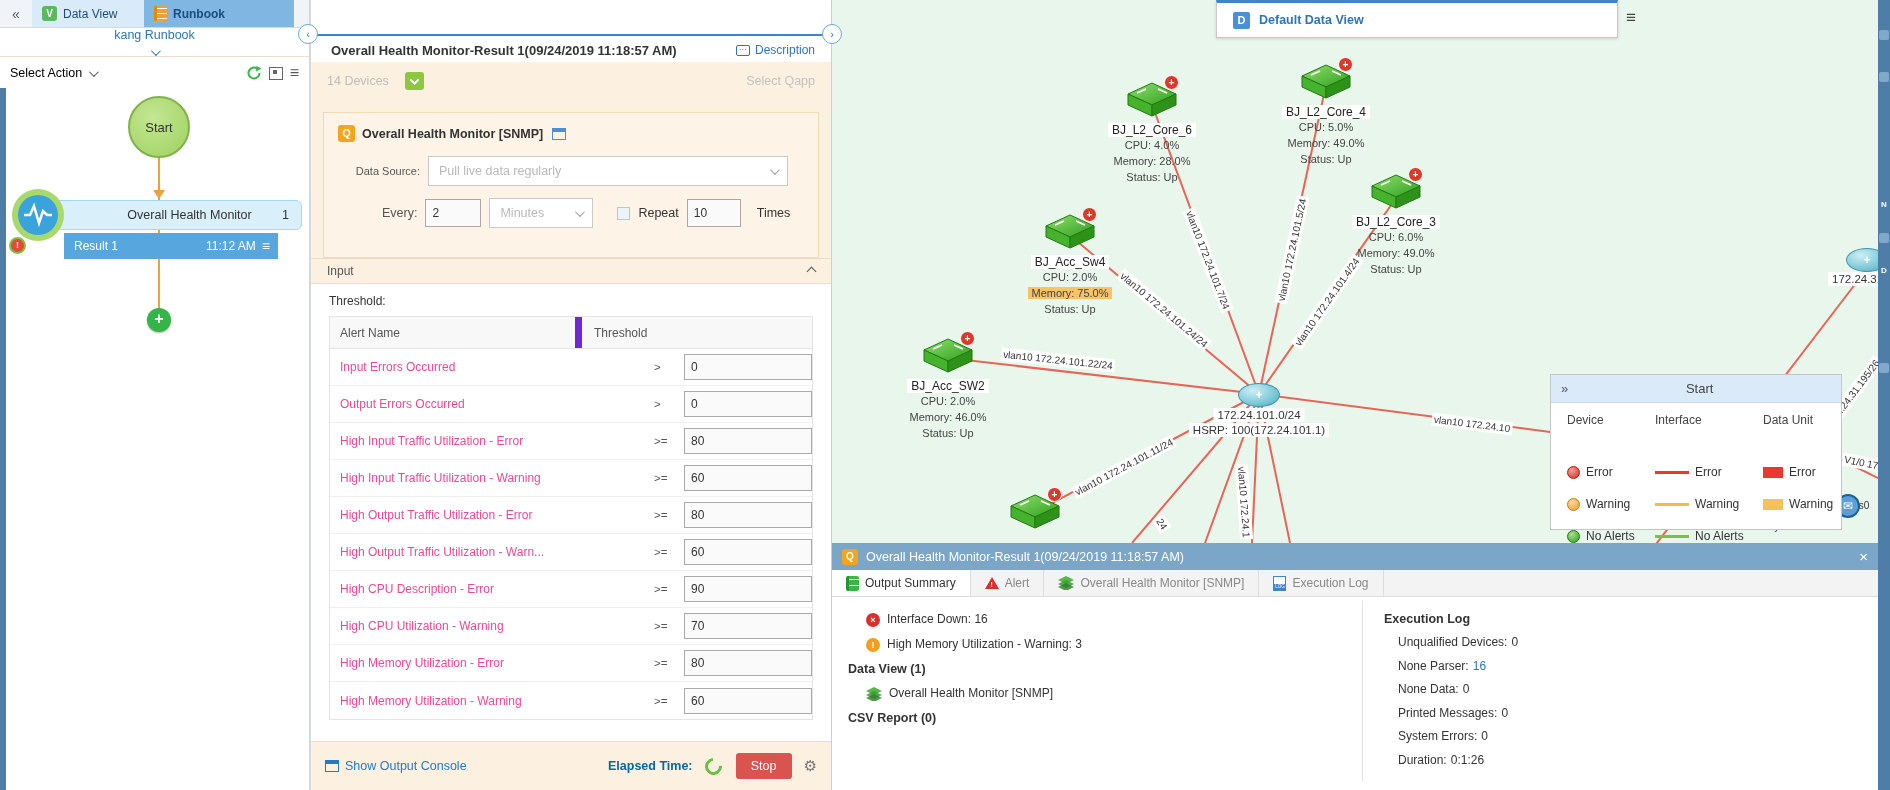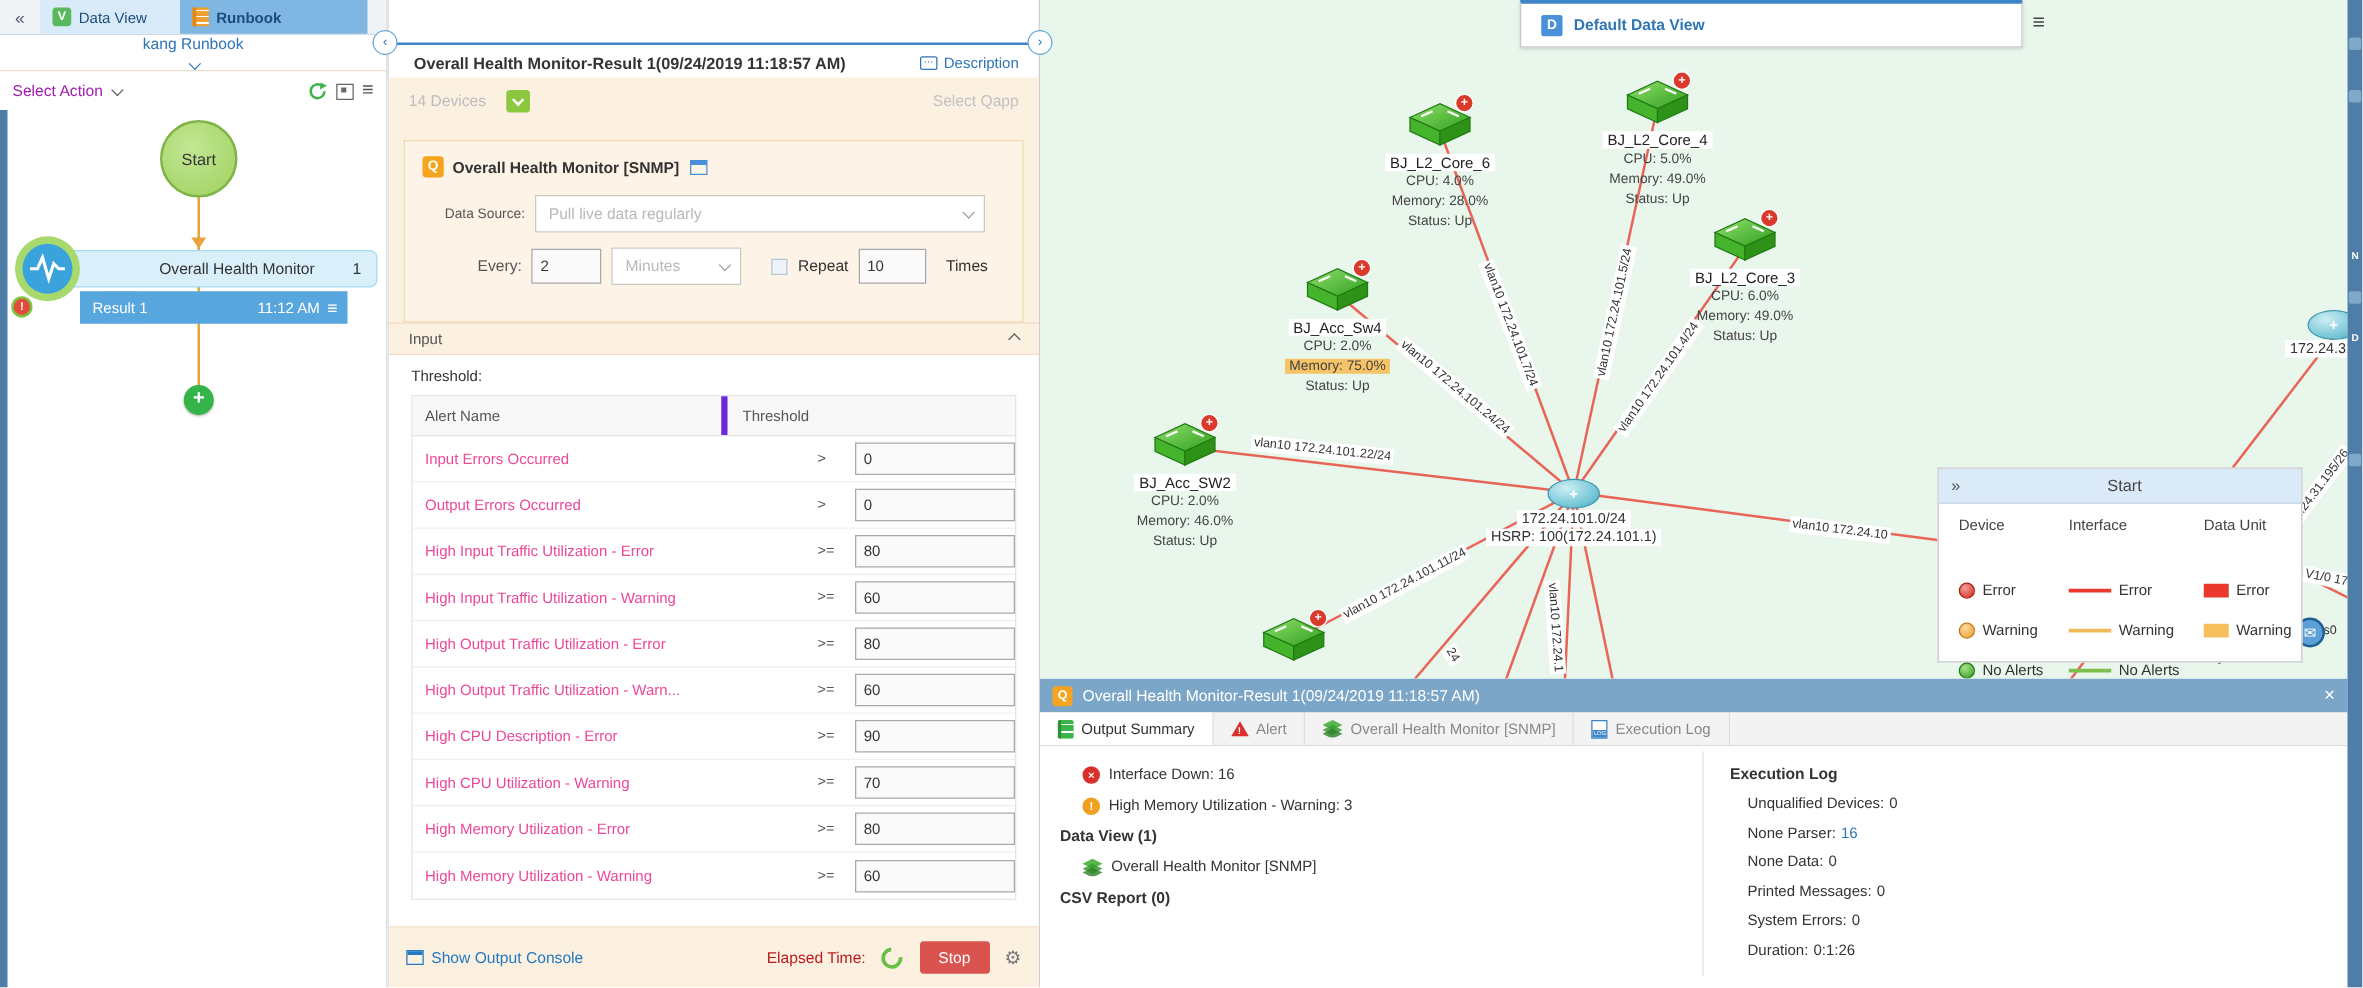--- a/index.html
+++ b/index.html
@@ -16,21 +16,21 @@
   .tab.rb{width:150px;background:#7fb6e2;font-weight:bold;}
   .vicon{width:15px;height:15px;background:#5cb85c;border-radius:3px;color:#fff;font-size:10px;font-weight:bold;text-align:center;line-height:15px;}
   .rbicon{width:13px;height:15px;background:#f0a030;border-left:3px solid #e08a10;background-image:repeating-linear-gradient(to bottom,transparent 0 2px,#fff 2px 3px,transparent 3px 5px);}
   .kangrow{position:absolute;left:0;top:28px;width:100%;height:28px;display:flex;align-items:center;padding:0 9px;gap:7px;flex-direction:column;}
   .kang{color:#2e75b6;font-size:12.5px;}
   .chev{display:inline-block;width:7px;height:7px;border-right:1.5px solid #2e75b6;border-bottom:1.5px solid #2e75b6;transform:rotate(45deg) translateY(-2px);}
   .chev.dark{border-color:#555;}
   .chev.up{transform:rotate(-135deg);}
   .hline{position:absolute;left:0;top:56px;width:100%;height:1px;background:#eadfce;}
   .actionrow{position:absolute;left:0;top:57px;width:100%;height:32px;display:flex;align-items:center;padding:0 10px;gap:7px;}
-  .selact{color:#a21caf;font-size:12.5px;}
+  .selact{color:#000000;font-size:12.5px;}
   .arspacer{flex:1;}
   .fsicon{width:14px;height:13px;border:1.5px solid #666;position:relative;}
   .fsicon i{position:absolute;left:3px;top:2.5px;width:4px;height:4px;background:#666;}
   .burger{color:#555;font-size:16px;line-height:12px;}
   .lstrip{left:0;top:88px;width:6px;height:702px;background:#4e7da7;}
   .flowline{left:158px;top:156px;width:2px;height:154px;background:#e8a33d;}
   .arrowhead{left:153px;top:190px;width:0;height:0;border-left:6px solid transparent;border-right:6px solid transparent;border-top:9px solid #e8a33d;}
   .startc{left:128px;top:96px;width:62px;height:62px;border-radius:50%;background:radial-gradient(circle at 40% 35%,#c3e694,#9ed25d);border:2px solid #7fb348;display:flex;align-items:center;justify-content:center;font-size:13px;color:#333;}
   .node{left:54px;top:200px;width:248px;height:30px;background:#d9f0fb;border:1px solid #a5d9ef;border-radius:6px;display:flex;align-items:center;padding:0 12px 0 42px;}
   .node .nl{flex:1;text-align:center;font-size:12.5px;color:#333;}
@@ -74,32 +74,32 @@
   .evlbl{color:#555;font-size:12.5px;}
   .nin{width:56px;height:28px;border:1px solid #a9a9a9;background:#fafafa;padding:0 6px;font-size:12px;color:#333;}
   .minsel{width:104px;height:30px;}
   .cbx{width:13px;height:13px;background:#eef3f8;border:1px solid #b5c7d8;margin-left:16px;}
   .inputhdr{position:absolute;left:0;top:196px;width:100%;height:26px;border-top:1px solid #f0dcc1;border-bottom:1px solid #f0dcc1;display:flex;align-items:center;padding:0 16px;}
   .inputhdr span{flex:1;color:#555;font-size:12px;}
   .whitebox{position:absolute;left:0;top:222px;width:100%;height:458px;background:#fff;padding:10px 18px 0 18px;border-bottom:1px solid #f0dcc1;}
   .thlabel{font-size:12px;color:#333;margin-bottom:8px;}
   .ttable{border:1px solid #e4e4e4;}
   .thead{display:flex;height:32px;align-items:center;background:#f8f8f9;border-bottom:1px solid #e4e4e4;color:#555;font-size:12px;}
-  .thead .hc1{flex:1;padding-left:10px;border-right:5px solid #6d28d9;height:100%;display:flex;align-items:center;}
+  .thead .hc1{flex:1;padding-left:10px;border-right:7px solid #6d28d9;height:100%;display:flex;align-items:center;}
   .thead .hc2{width:230px;padding-left:12px;}
   .trow{display:flex;height:37px;align-items:center;border-bottom:1px solid #efefef;}
   .trow:last-child{border-bottom:none;}
   .tname{flex:1;padding-left:10px;font-size:12px;color:#ec4899;white-space:nowrap;overflow:hidden;}
   .top{width:30px;font-size:11.5px;color:#555;}
   .tin{width:128px;height:26px;border:1px solid #a9a9a9;background:#fafafa;padding:0 6px;font-size:12px;color:#333;}
   .mfoot{position:absolute;left:0;bottom:0;width:100%;height:48px;display:flex;align-items:center;padding:0 14px;}
   .conslink{display:flex;align-items:center;gap:6px;color:#2479c2;font-size:12.5px;cursor:pointer;}
   .consico{width:14px;height:12px;border:1.5px solid #2479c2;background:linear-gradient(to bottom,#2479c2 0 3px,transparent 3px);}
   .mfsp{flex:1;}
-  .elapsed{color:#b91c1c;font-size:12.5px;margin-right:12px;}
+  .elapsed{color:#0369a1;font-size:12.5px;margin-right:12px;font-weight:bold;}
   .spinner{width:17px;height:17px;border-radius:50%;border:3px solid #6abf45;border-top-color:transparent;transform:rotate(40deg);margin-right:14px;}
   .stopbtn{width:56px;height:26px;background:#d9534f;color:#fff;border:none;border-radius:3px;font-size:12.5px;cursor:pointer;}
   .gear{color:#777;font-size:15px;margin-left:12px;}
 
   
   #map{left:832px;top:0;width:1046px;height:543px;background:#e9f6ec;overflow:hidden;}
   #maplines{position:absolute;left:0;top:0;z-index:1;}
   .llabel{position:absolute;background:#fff;font-size:10px;color:#333;padding:0 2px;line-height:13px;white-space:nowrap;z-index:2;transform-origin:center;}
   .bare{background:transparent;}
   .dev{position:absolute;width:150px;text-align:center;z-index:3;}

